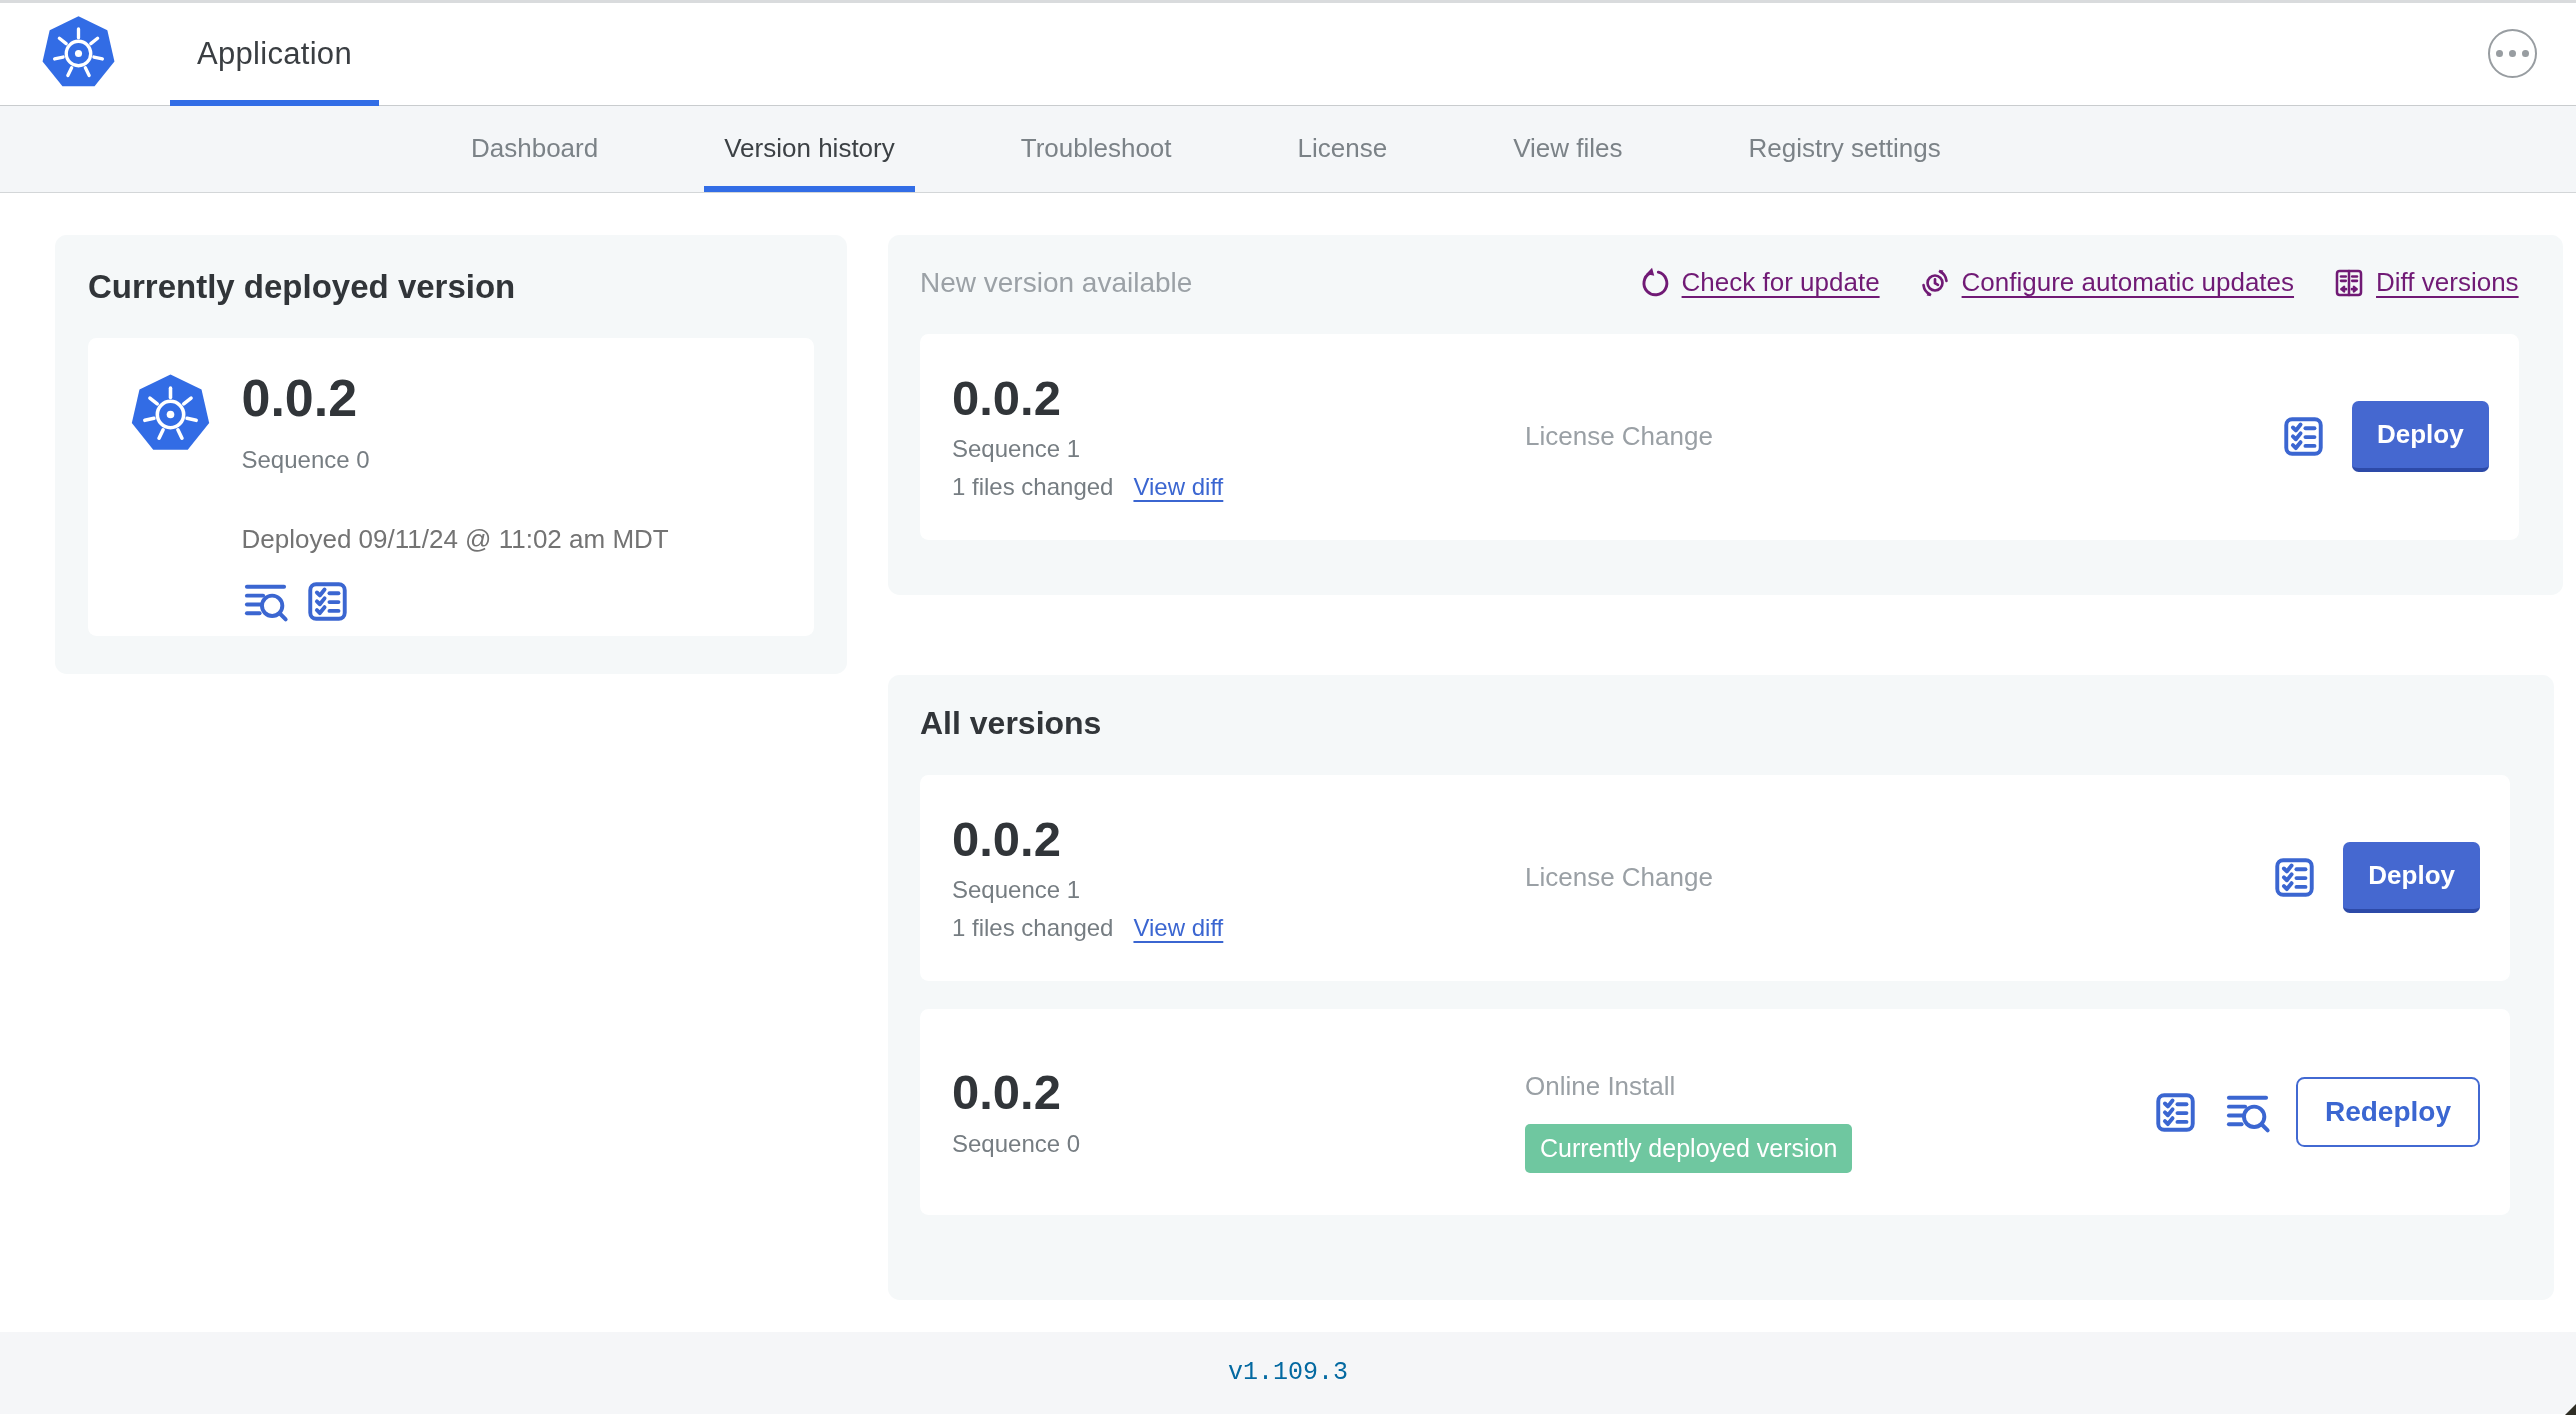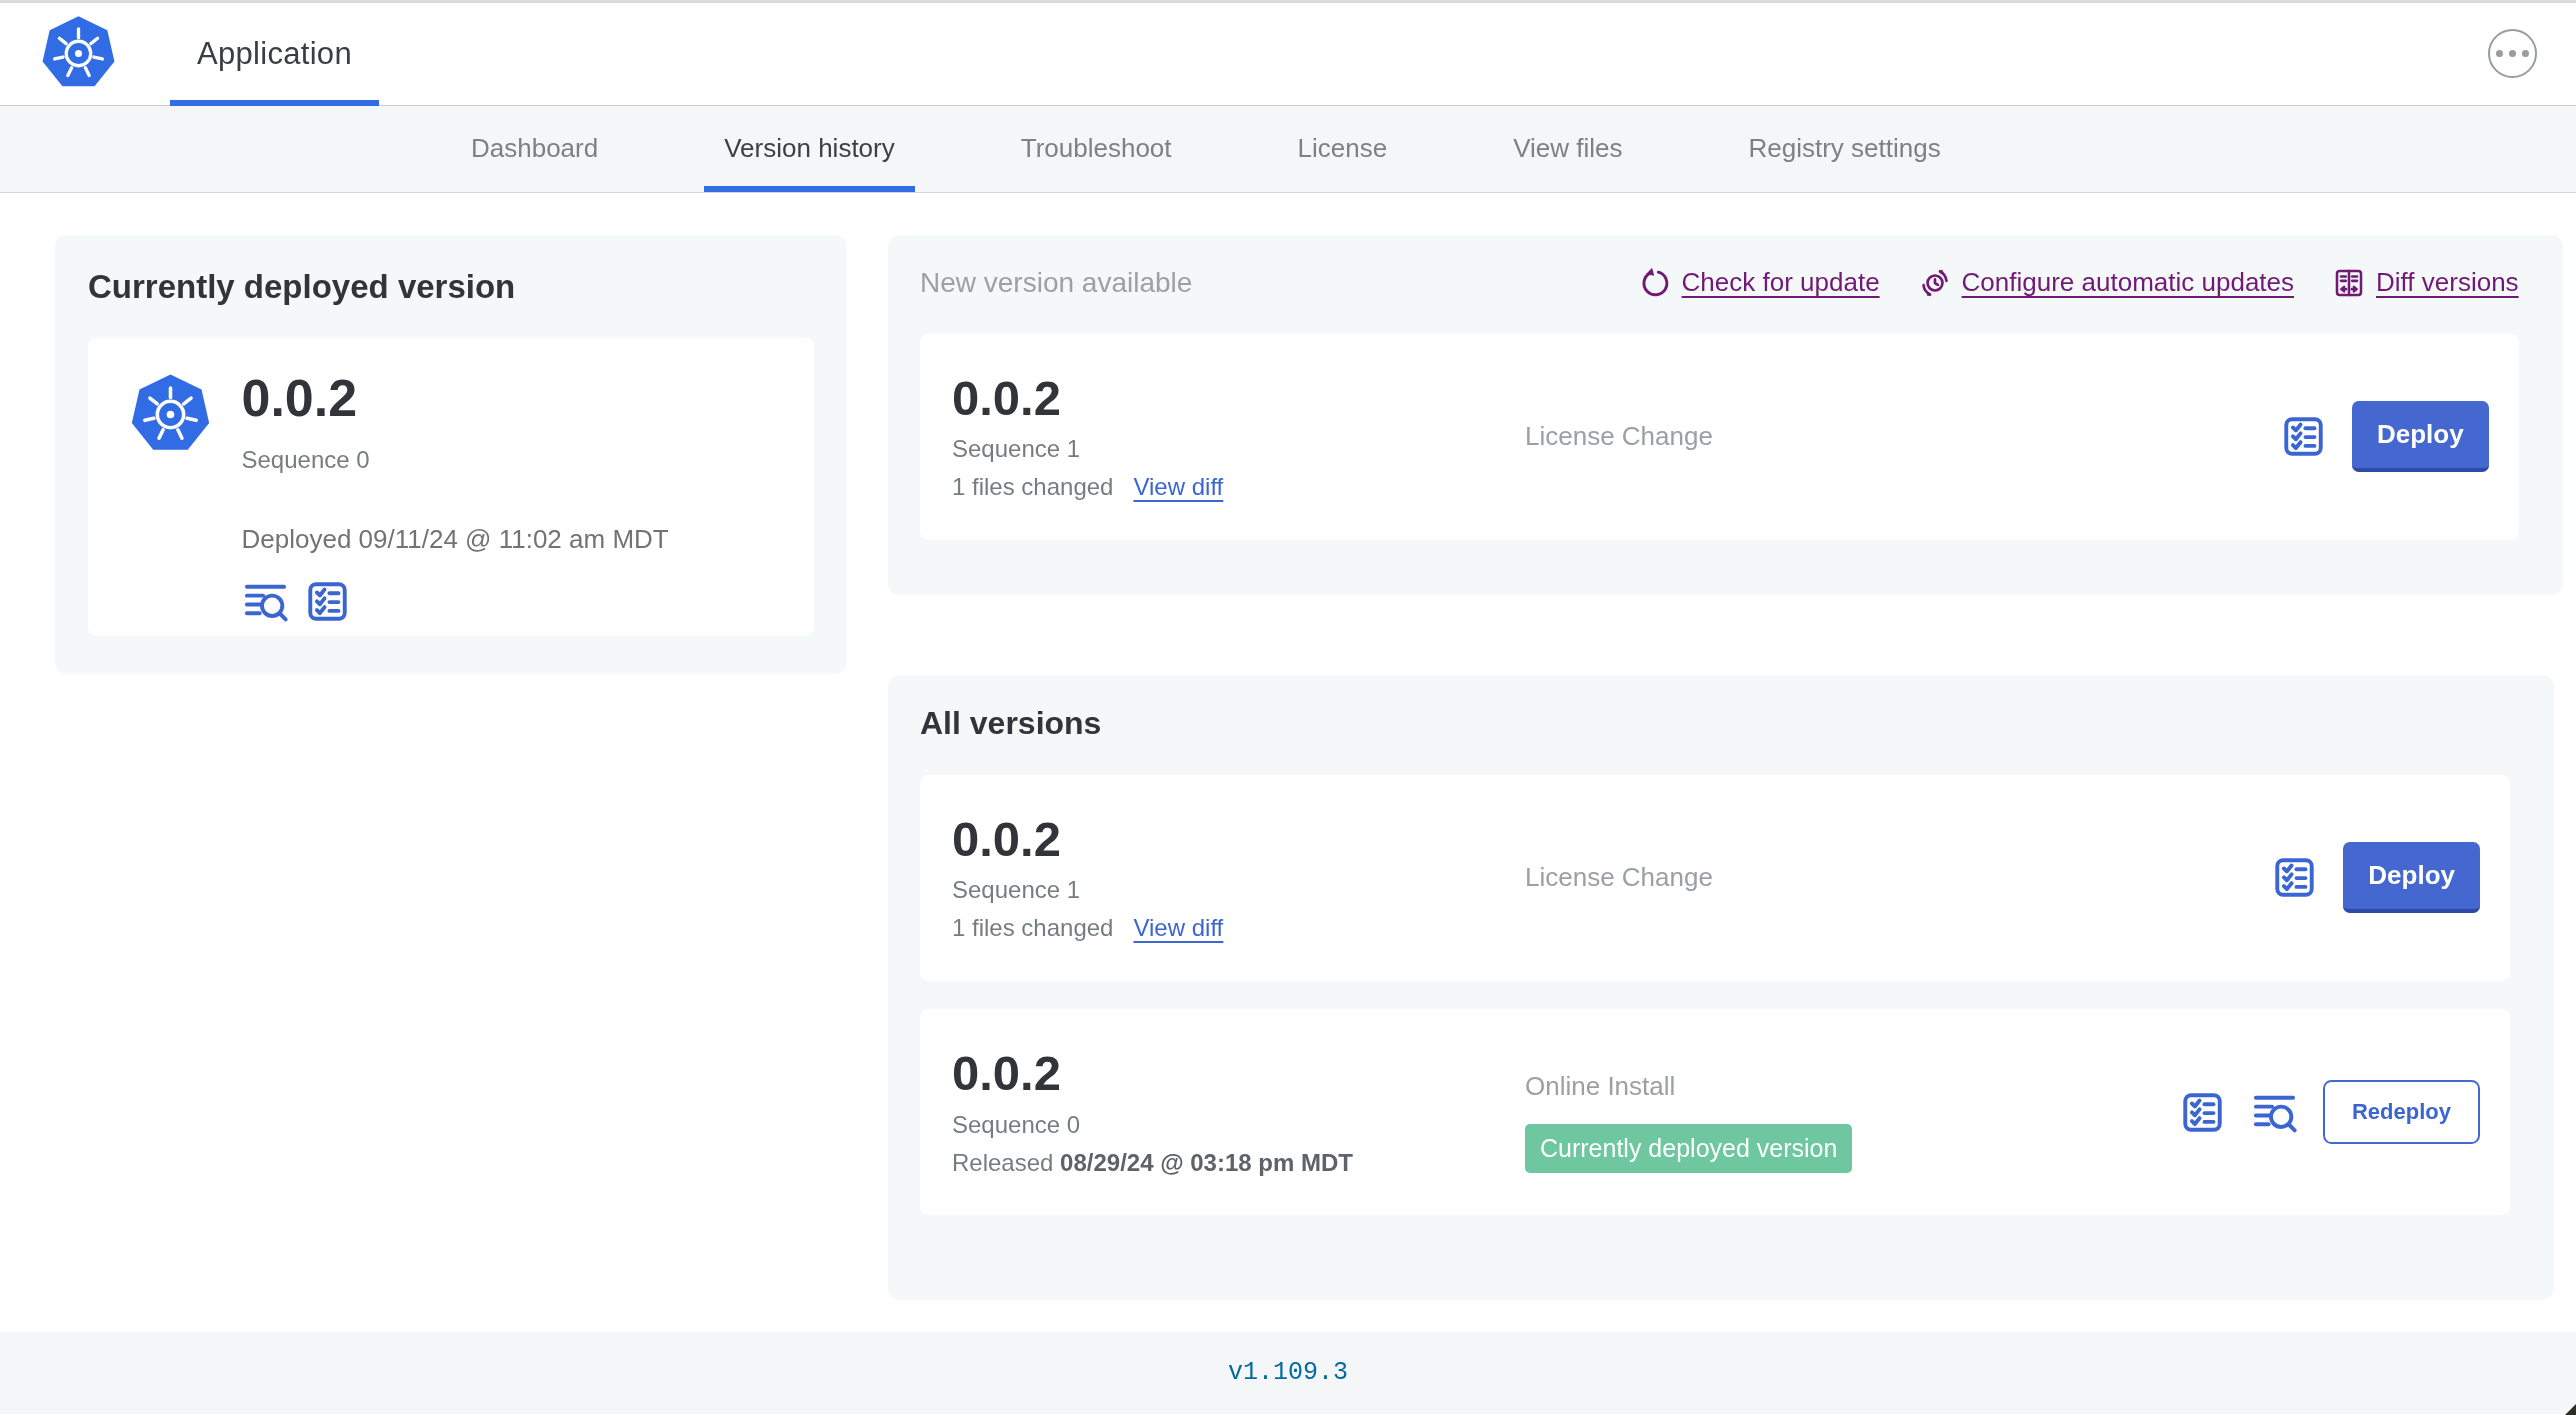--- a/index.html
+++ b/index.html
@@ -91,21 +91,21 @@
   .vc-released { margin-top: 10px; font-size: 24px; color: #767d82; }
   .vc-released .date { color: #5d6368; font-weight: bold; }
   .vc-actions { margin-left: auto; display: flex; align-items: center; gap: 25px; color: #3b66d1; }
   .btn-primary {
     background: #4568d0; border: none; border-bottom: 4.2px solid #2d4aa8; border-radius: 6.7px;
     color: #fff; font-weight: bold; font-size: 26px; padding: 18.4px 25px;
     font-family: inherit; cursor: pointer;
   }
   .btn-outline {
     background: #fff; border: 2.5px solid #4269d2; border-radius: 8.4px;
-    color: #3b66d1; font-weight: bold; font-size: 22px; padding: 17px 27px;
+    color: #3b66d1; font-weight: bold; font-size: 28px; padding: 17px 27px;
     font-family: inherit; cursor: pointer;
   }
 
   .panel-av { left: 888px; top: 482px; right: 22px; height: 625px; padding: 30px 44px 0 32px; }
   .av-header { display: flex; align-items: center; }
   .av-title { font-size: 32px; font-weight: bold; color: #313539; }
   .av-right { margin-left: auto; display: flex; align-items: center; gap: 15px; }
   .rpp-label { font-size: 24px; color: #4b5156; }
   .rpp-select {
     width: 95px; height: 64px; background: #fff; border: 1.7px solid #d8dbde; border-radius: 8.4px;
@@ -326,24 +326,20 @@
             </svg>
         </button>
         <button class="btn-primary">Deploy</button>
       </div>
     </div>
 
     <div class="version-card av-card2">
       <div class="vc-left">
         <div class="vc-version">0.0.2</div>
         <div class="vc-sequence">Sequence 0</div>
-        <div class="vc-released">
-          <span>Released</span>
-          <span class="date">08/29/24 @ 03:18 pm MDT</span>
-        </div>
       </div>
       <div class="vc-source">
         <div class="vc-source-label">Online Install</div>
         <span class="badge">Currently deployed version</span>
       </div>
       <div class="vc-actions">
         <button class="icon-btn">
           <svg class="icon-56" viewBox="0 0 24 24">
               <use href="#i-checklist"></use>
             </svg>

